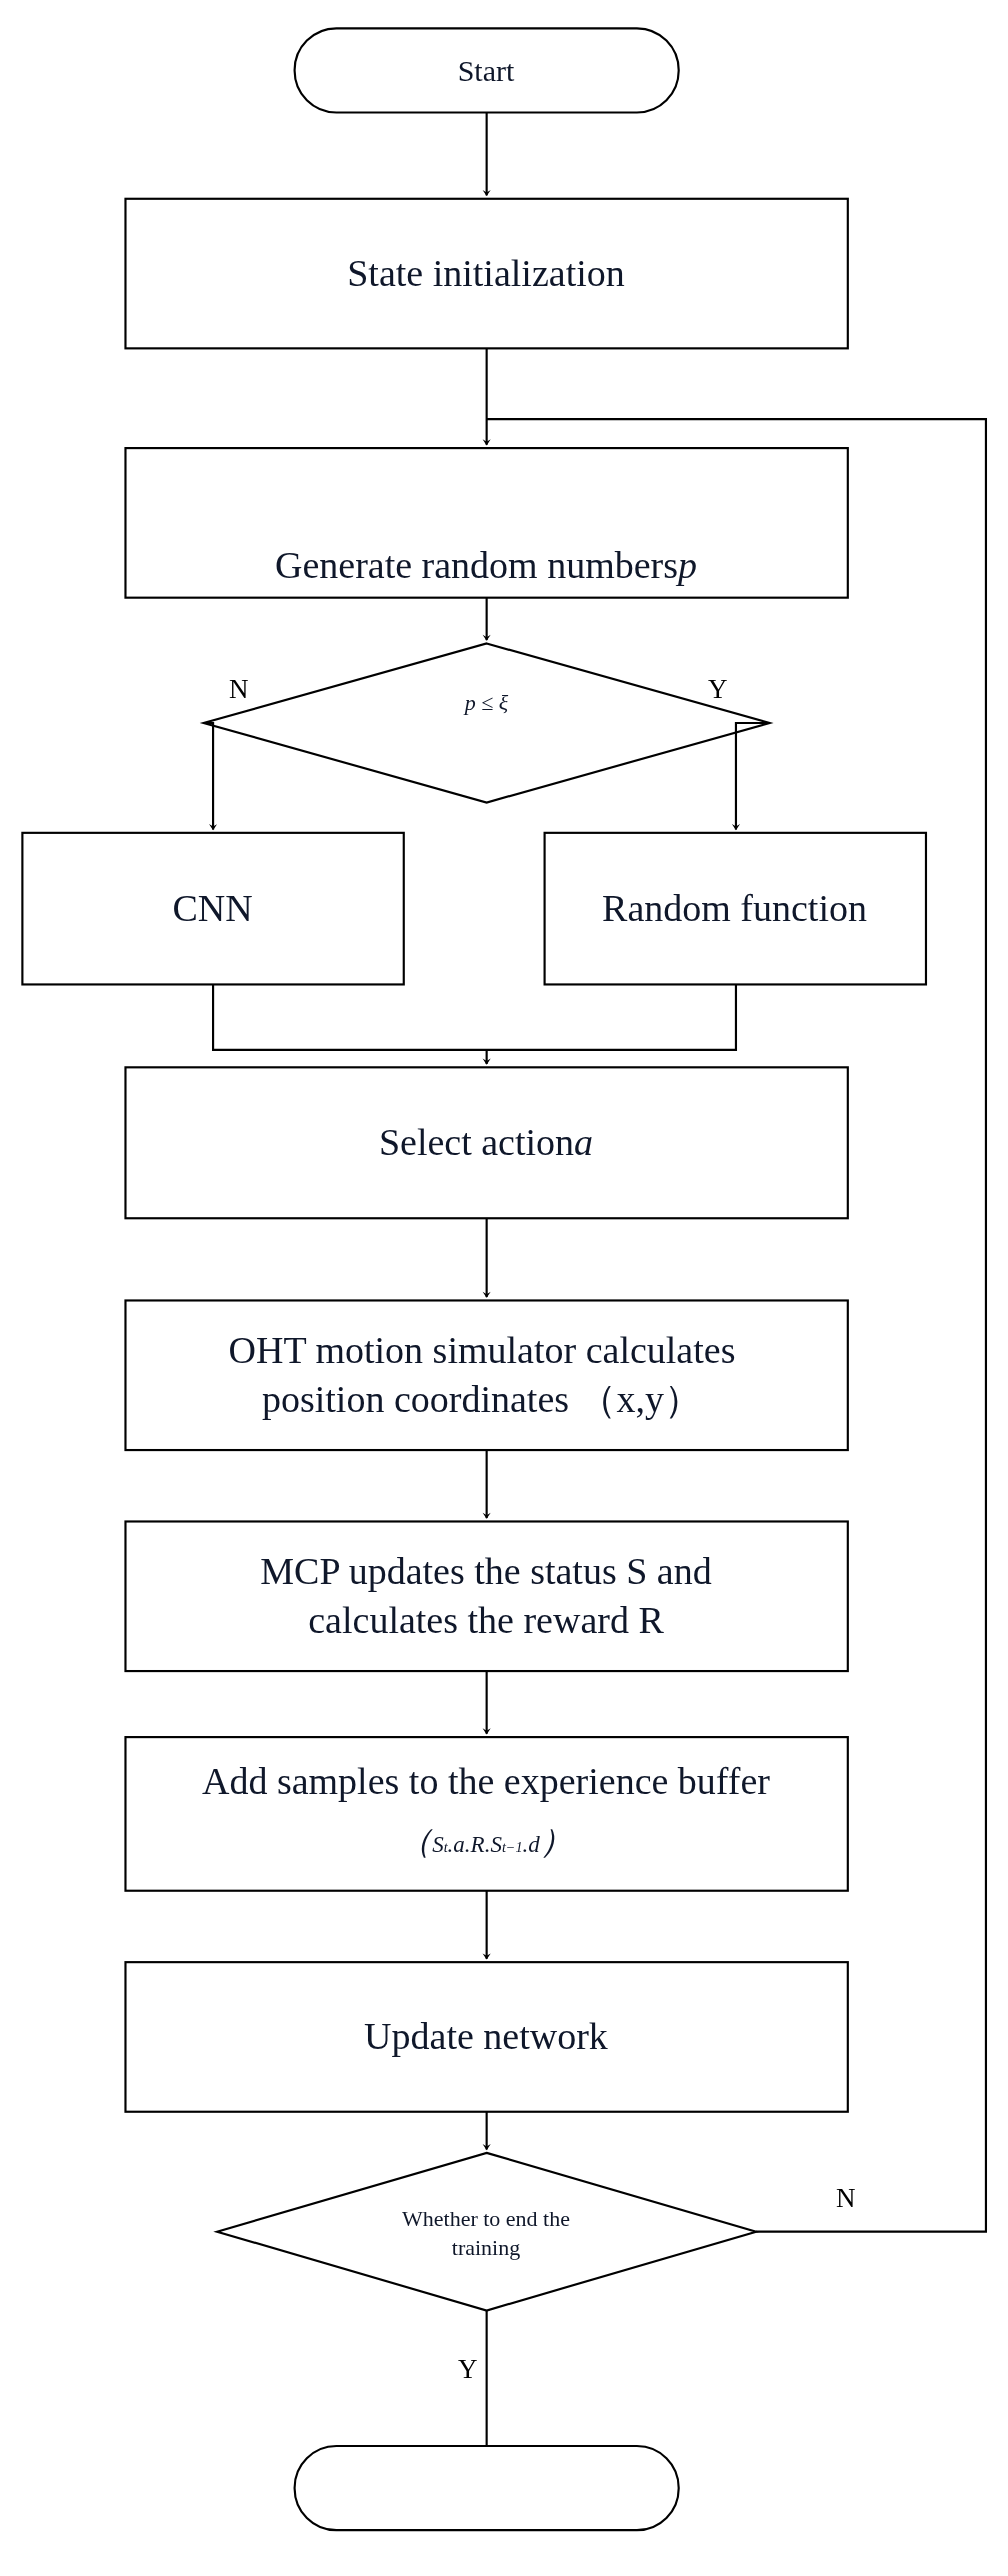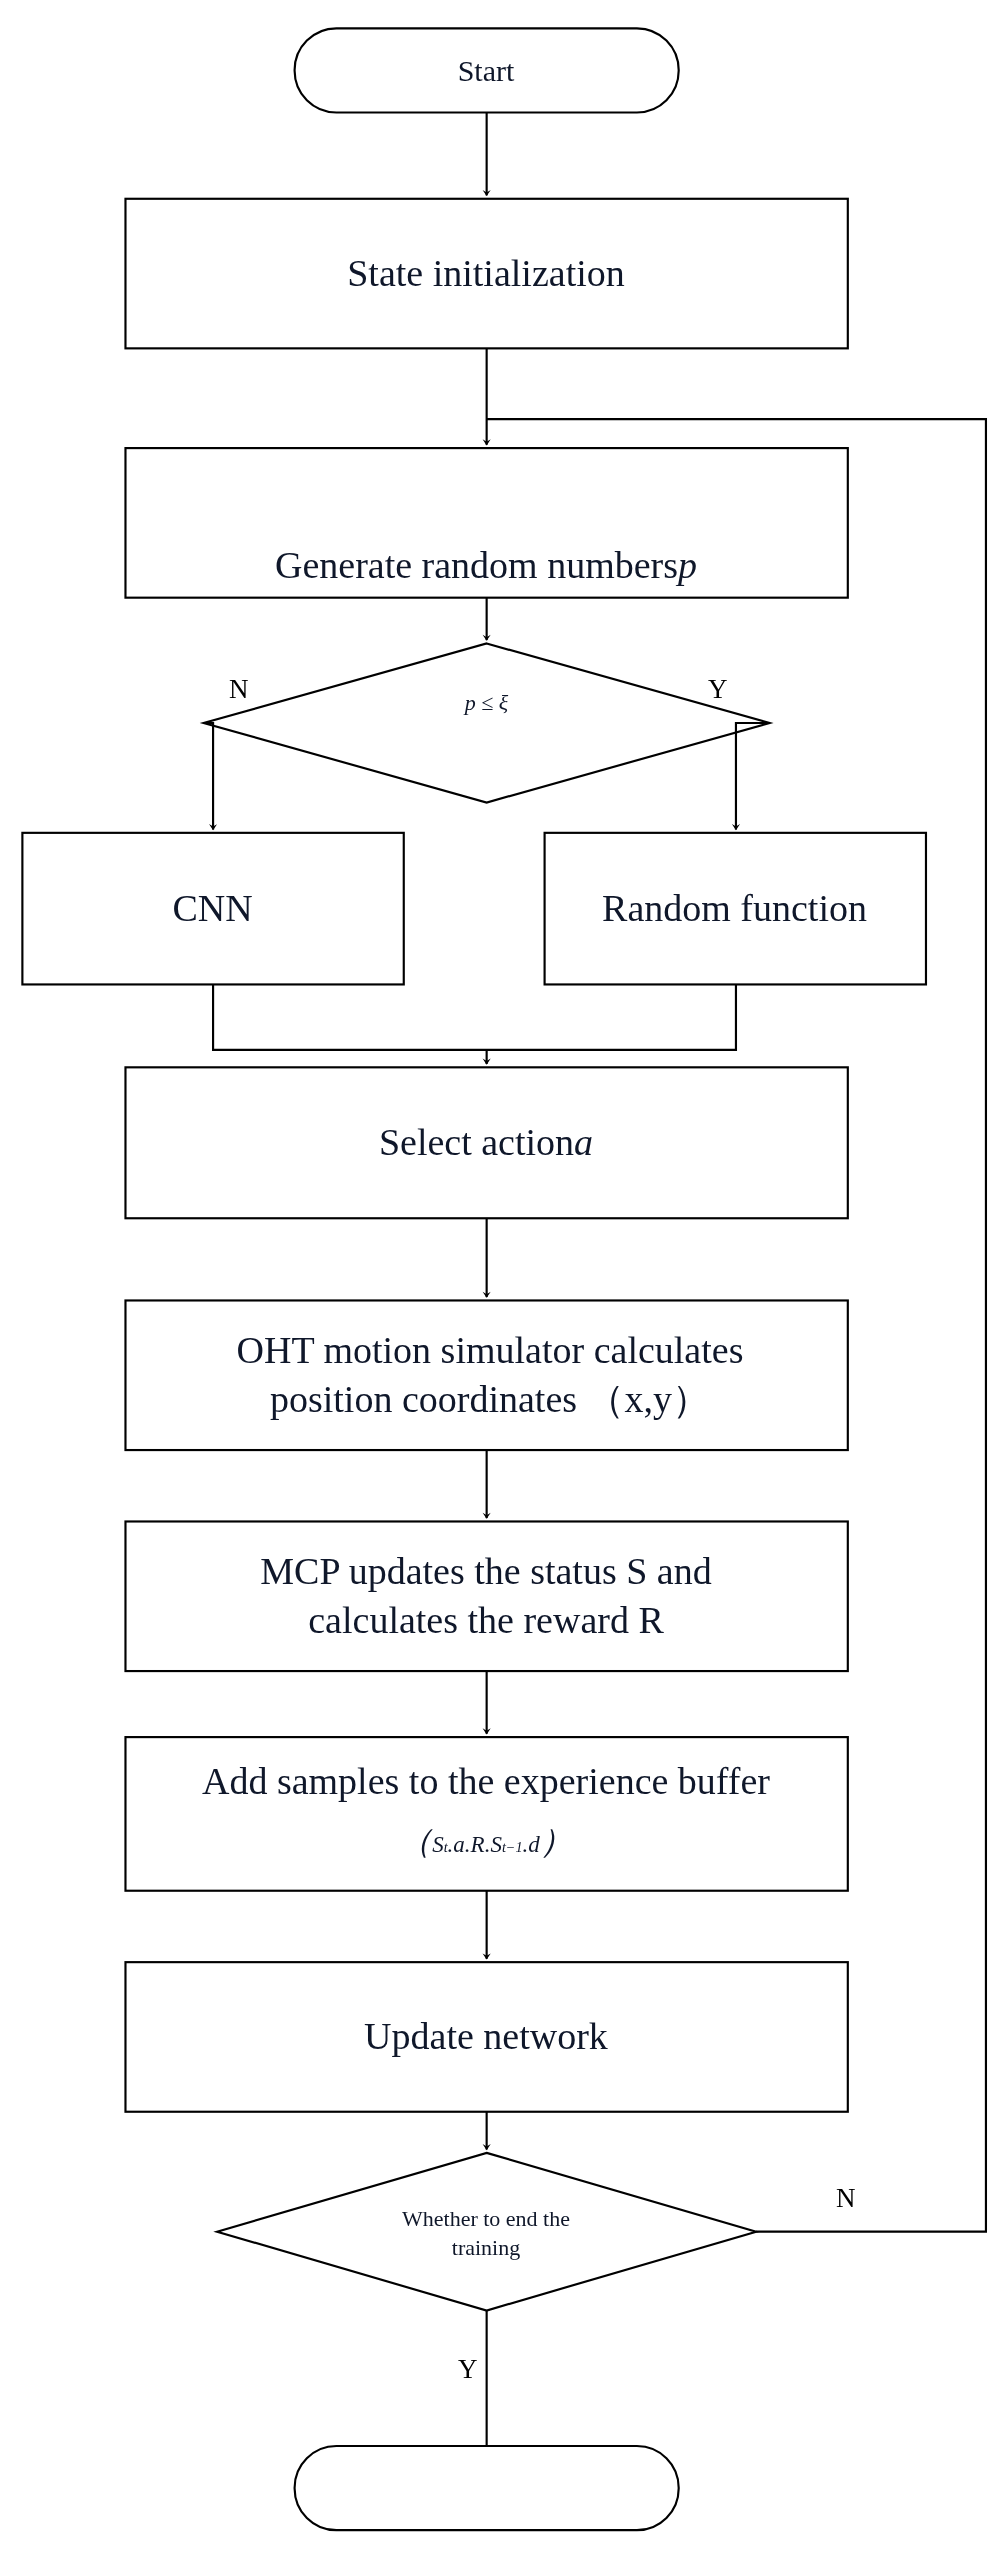--- a/index.html
+++ b/index.html
@@ -147,21 +147,21 @@
 
   <div class="node-label fs-proc" style="left:22px; top:833px; width:381px; height:152px;">CNN</div>
 
   <div class="node-label fs-proc" style="left:125px; top:1067px; width:722px; height:151px;border-radius:9px;">
     <span class="mathrow">
       <span>Select action </span>
         <span class="it">a</span>
     </span>
   </div>
 
-  <div class="node-label fs-proc" style="left:129px; top:1300px; width:722px; height:150px;">OHT motion simulator calculates
+  <div class="node-label fs-proc" style="left:121px; top:1300px; width:722px; height:150px;">OHT motion simulator calculates
 position coordinates （x,y）</div>
 
   <div class="node-label fs-proc" style="left:125px; top:1521px; width:722px; height:150px;">MCP updates the status S and
 calculates the reward R</div>
 
   <div class="node-label fs-proc" style="left:125px; top:1755px; width:722px; height:53px;">Add samples to the experience buffer</div>
 
   <div class="node-label fs-formula it" style="left:125px; top:1819px; width:722px; height:50px;">
     <span class="mathrow" id="formula-row">
         <span class="paren">（</span>

